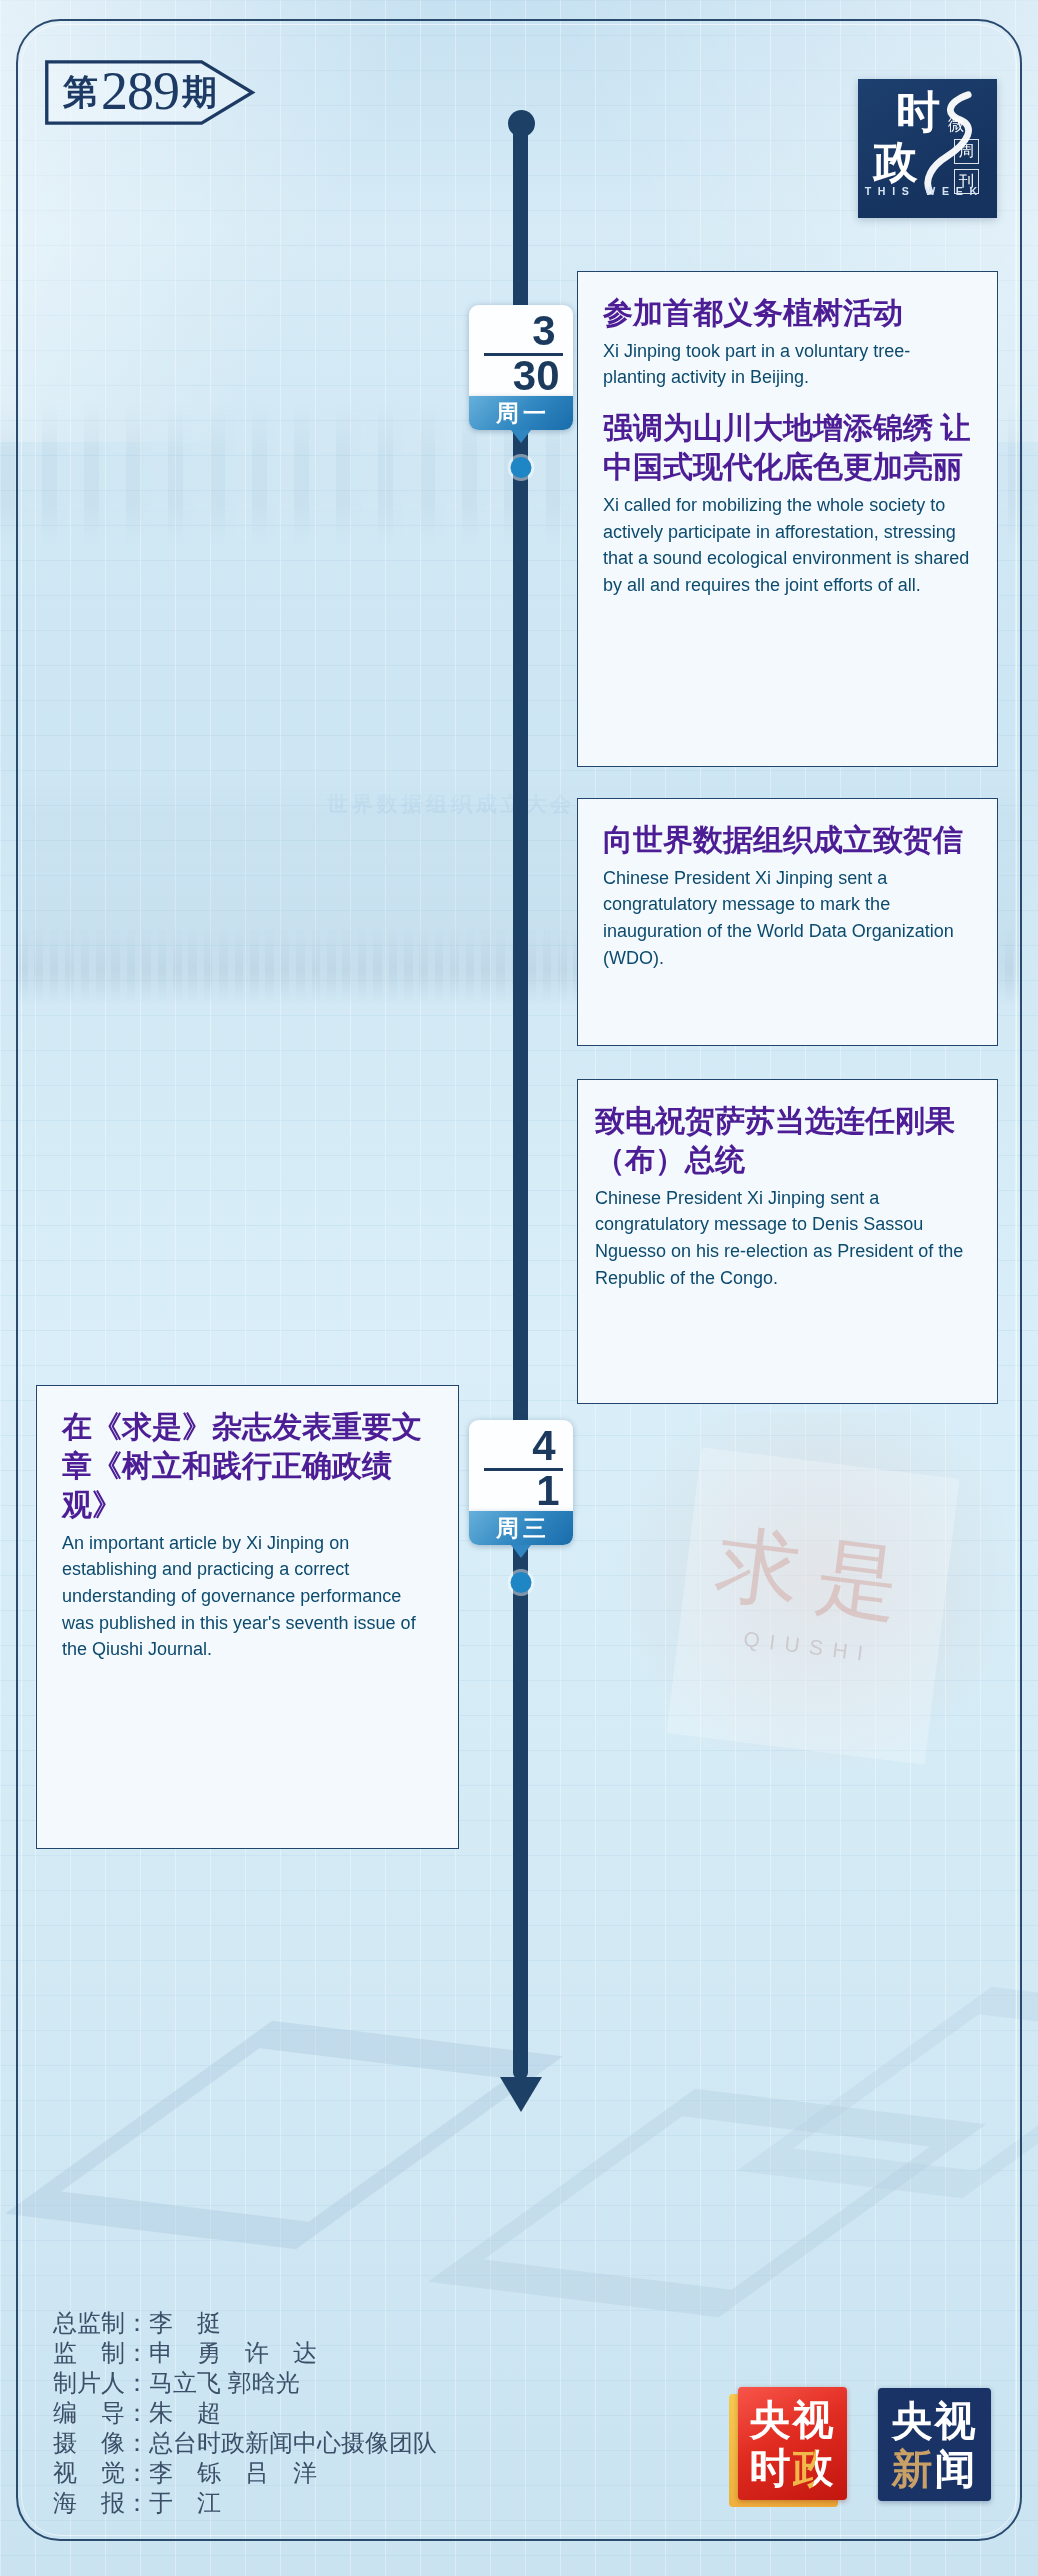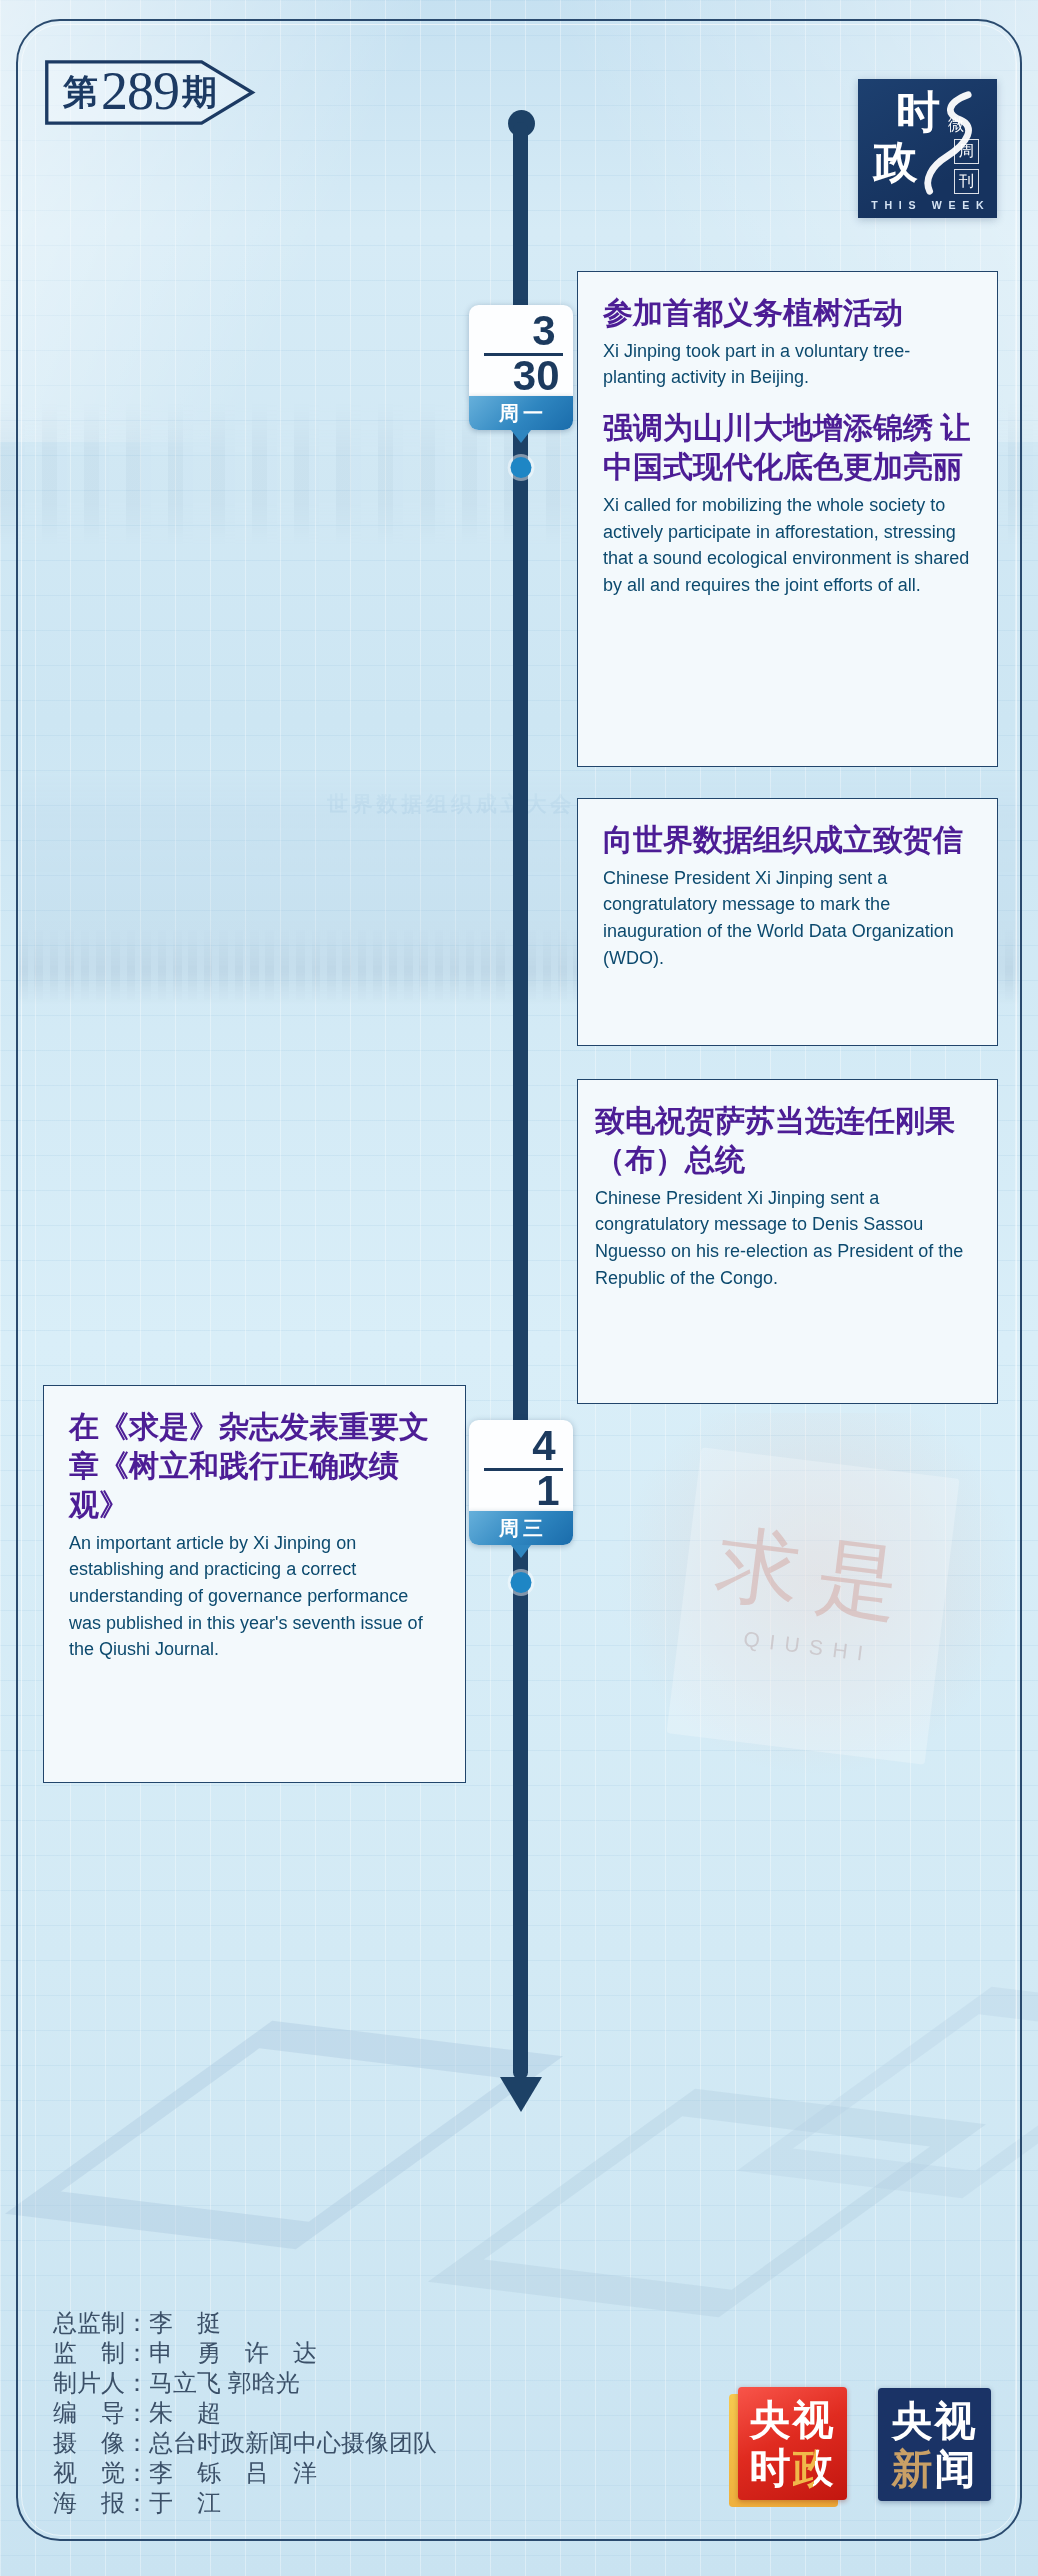--- a/index.html
+++ b/index.html
@@ -64,50 +64,50 @@
     background:linear-gradient(150deg,#1d4070,#16335f 70%);box-shadow:0 1.9px 7.7px rgba(30,60,100,.25);}
   .logo .zi{position:absolute;color:#fff;font-family:"Liberation Serif","DejaVu Serif",serif;font-weight:bold;}
   .logo .shi{left:38px;top:3.8px;font-size:44px;}
   .logo .zheng{left:15.4px;top:54px;font-size:44px;}
   .logo .wei{left:90px;top:35px;font-size:16.3px;font-weight:normal;}
   .logo .boxed{left:96px;width:23px;height:23px;font-size:15.4px;border:1.4px solid rgba(255,255,255,.85);
     display:flex;align-items:center;justify-content:center;font-weight:normal;}
   .logo .zhou{top:60px;}
   .logo .kan{top:90px;}
   .logo .swoosh{position:absolute;left:60px;top:9.6px;}
-  .logo .thisweek{position:absolute;left:0;bottom:7px;width:100%;text-align:center;
+  .logo .thisweek{position:absolute;left:0;bottom:21px;width:100%;
     color:#d6e4f4;font-size:10.6px;font-weight:bold;letter-spacing:6.7px;text-indent:6.7px;}
   
   .tl-line{position:absolute;left:513px;top:122px;width:15.4px;height:1958px;background:#1d4166;z-index:2;border-radius:7.7px;}
   .tl-startdot{position:absolute;left:508px;top:110px;width:27px;height:27px;border-radius:50%;background:#1d4166;z-index:2;}
   .tl-arrow{position:absolute;left:500px;top:2077px;width:0;height:0;z-index:2;
     border-left:21px solid transparent;border-right:21px solid transparent;border-top:35px solid #1d4166;}
   
   .marker{position:absolute;left:469px;width:104px;z-index:4;}
   .m1{top:305px;} .m2{top:1420px;}
   .date-box{background:#fdfeff;border-radius:9.6px 9.6px 0 0;height:91px;box-shadow:0 1.9px 6.7px rgba(25,55,90,.28);
     color:#1c3a5e;font-weight:bold;}
   .date-month{font-size:42px;line-height:42px;text-align:right;padding:4.8px 17.3px 0 0;}
   .frac-line{border-top:3.8px solid #1c3a5e;margin:1px 9.6px 0 15.4px;}
   .date-day{font-size:42px;line-height:40px;text-align:right;padding:0 13.5px 0 0;border-radius:20px;}
   .weekday{height:34px;display:flex;align-items:center;justify-content:center;
     background:linear-gradient(135deg,#66b0db 0%,#2f86c0 55%,#1a6cab 100%);
-    border-radius:0 0 9.6px 9.6px;color:#fff;font-size:20px;font-weight:bold;letter-spacing:3.8px;text-indent:3.8px;
+    border-radius:0 0 9.6px 9.6px;color:#fff;font-size:23px;font-weight:bold;letter-spacing:3.8px;text-indent:3.8px;
     box-shadow:0 1.9px 5.8px rgba(25,55,90,.25);}
   .pointer{width:0;height:0;margin:0 auto;border-left:10.6px solid transparent;border-right:10.6px solid transparent;
     border-top:13.5px solid #2f86c0;}
   .tl-dot{position:absolute;left:50%;top:152px;transform:translateX(-50%);width:21px;height:21px;border-radius:50%;
     background:#1e86c5;box-shadow:0 0 0 2.9px rgba(255,255,255,.45);}
   
   .card{position:absolute;background:#f3f9fc;border:1.9px solid #21456b;z-index:3;box-sizing:border-box;
     padding:21px 25px;}
   .c1{left:577px;top:271px;width:421px;height:496px;}
   .c2{left:577px;top:798px;width:421px;height:248px;}
   .c3{left:577px;top:1079px;width:421px;height:325px;padding-left:17px;}
-  .c4{left:43px;top:1385px;width:423px;height:398px;}
+  .c4{left:36px;top:1385px;width:423px;height:464px;}
   .news-item + .news-item{margin-top:17.3px;}
   .zh-headline{margin:0;font-family:"Liberation Serif","DejaVu Serif",serif;font-weight:bold;
     font-size:30px;line-height:1.3;color:#4c1d95;}
   .en-summary{margin:5.8px 0 0 0;font-size:18px;line-height:1.48;color:#0c4a6e;}
   
   .credits{position:absolute;left:53px;top:2308px;z-index:3;color:#3b5068;font-size:24px;line-height:30px;font-weight:400;}
   
   .flogo{position:absolute;z-index:3;display:flex;flex-direction:column;align-items:center;justify-content:center;
     font-weight:bold;font-size:41px;line-height:48px;letter-spacing:1.9px;border-radius:3.8px;}
   .flogo-gold{position:absolute;left:729px;top:2394px;width:109px;height:113px;z-index:2;border-radius:3.8px;

